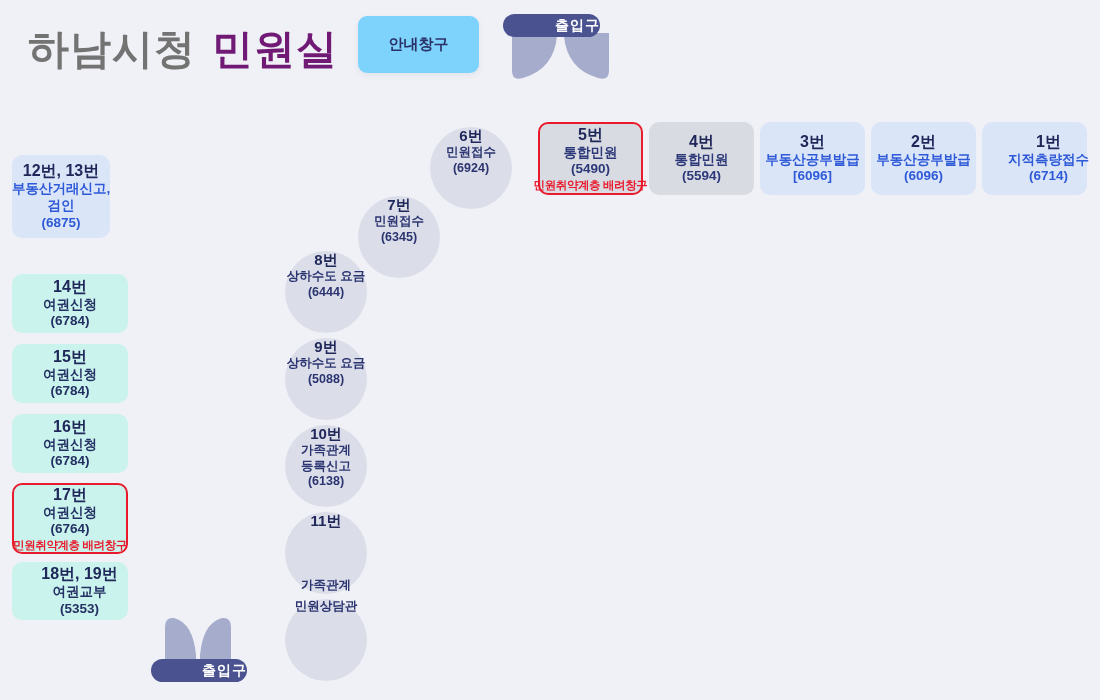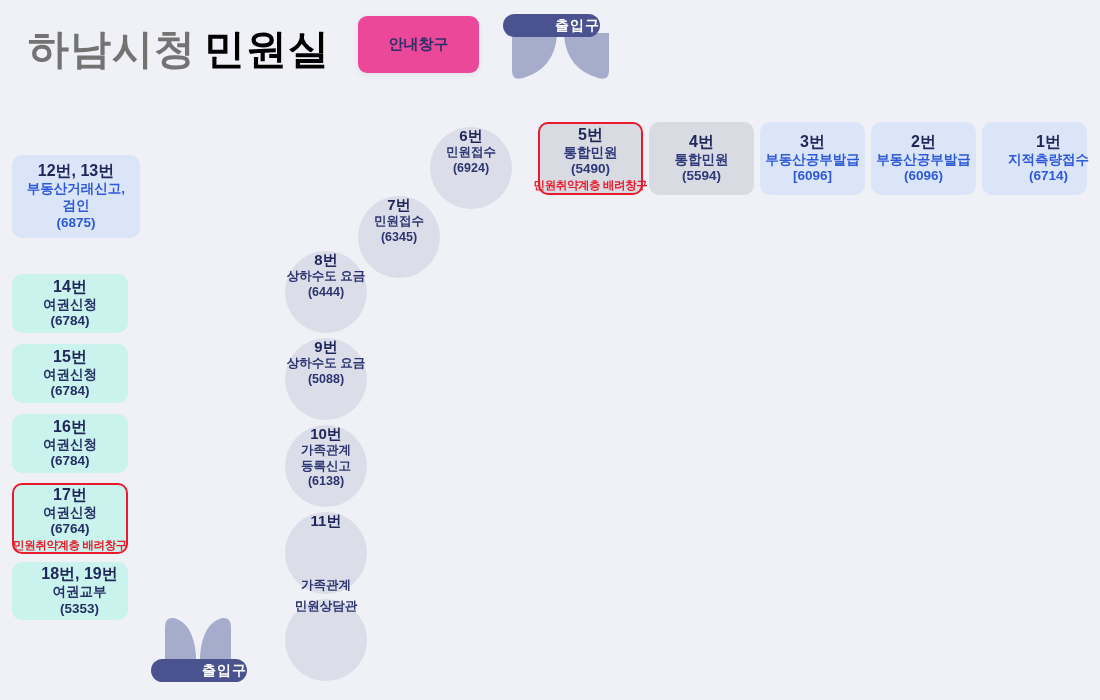--- a/index.html
+++ b/index.html
@@ -6,26 +6,26 @@
   body{
     width:1100px;height:700px;position:relative;overflow:hidden;
     background:#f0f1f6;
     font-family:"Liberation Sans",sans-serif;
   }
   .canvas{position:absolute;inset:0;}
 
   
   .title{position:absolute;left:28px;top:22px;font-size:41px;font-weight:800;letter-spacing:1px;white-space:nowrap;}
   .title .t1{color:#737373;}
-  .title .t2{color:#000000;margin-left:8px;}
+  .title .t2{color:#701a75;margin-left:16px;}
 
   
   .info-desk{
     position:absolute;left:358px;top:16px;width:121px;height:57px;
-    background:#ec4899;border-radius:9px;
+    background:#7dd3fc;border-radius:9px;
     display:flex;align-items:center;justify-content:center;
     font-size:15px;font-weight:800;color:#2b3168;
     box-shadow:0 2px 6px rgba(60,70,120,0.08);
   }
 
   
   .pill{
     position:absolute;background:#4a5290;color:#ffffff;
     border-radius:13px;display:flex;align-items:center;justify-content:flex-end;
     font-size:14px;font-weight:800;letter-spacing:1px;
@@ -108,21 +108,21 @@
     <span class="num">2번</span>
     <span class="line">부동산공부발급</span>
     <span class="phone">(6096)</span>
   </div>
   <div class="box blue" style="left:982px;top:122px;width:105px;height:73px;padding-left:28px;">
     <span class="num">1번</span>
     <span class="line">지적측량접수</span>
     <span class="phone">(6714)</span>
   </div>
 
-  <div class="box blue" style="left:12px;top:155px;width:128px;height:83px;">
+  <div class="box blue" style="left:12px;top:155px;width:98px;height:83px;">
     <span class="num">12번, 13번</span>
     <span class="line">부동산거래신고,</span>
     <span class="line">검인</span>
     <span class="phone">(6875)</span>
   </div>
   <div class="box mint" style="left:12px;top:274px;width:116px;height:59px;">
     <span class="num">14번</span>
     <span class="line">여권신청</span>
     <span class="phone">(6784)</span>
   </div>

